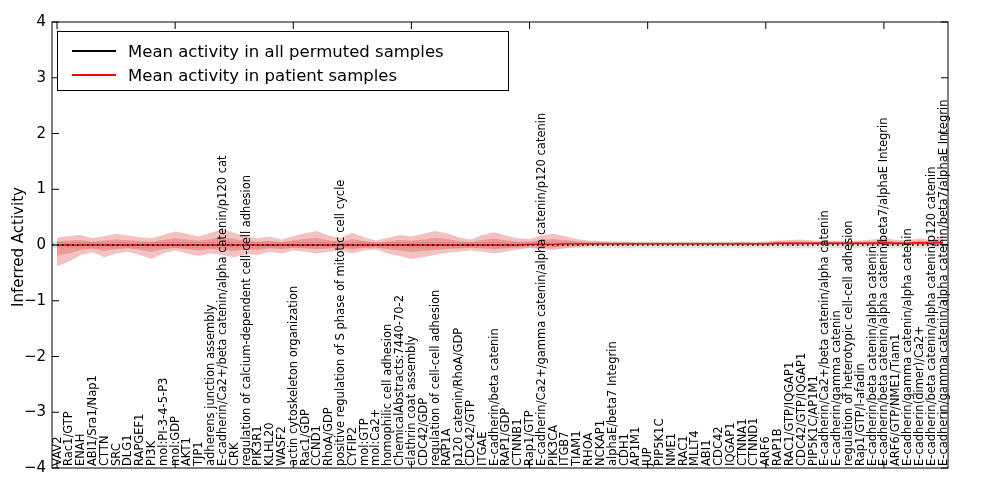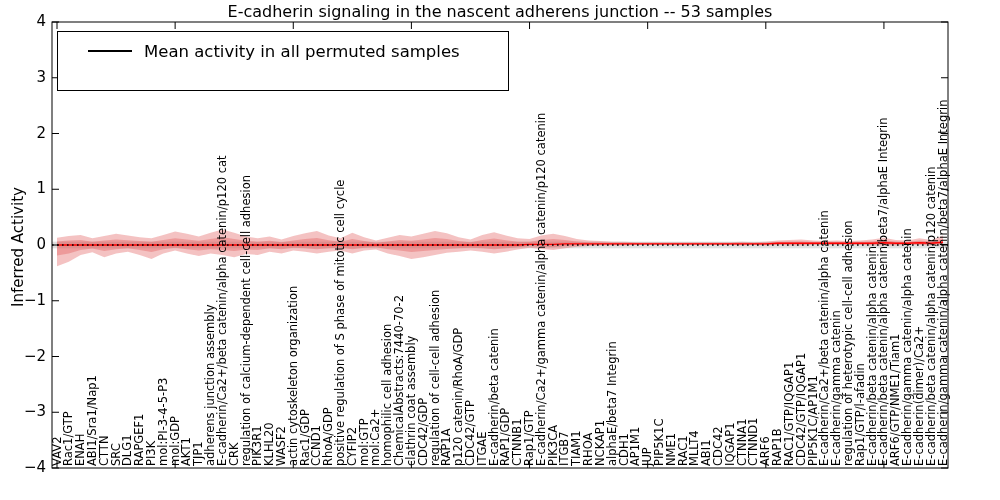--- a/index.html
+++ b/index.html
@@ -10,30 +10,29 @@
   #ylabel{position:absolute;left:-52px;top:238px;width:140px;text-align:center;
           font-size:15px;color:#000;transform:rotate(-90deg);}
   #xlabel{position:absolute;left:0;top:478px;width:1000px;text-align:center;
           font-size:15px;color:#000;}
   #plot-svg{position:absolute;left:0;top:0;}
   .ytick-label{position:absolute;width:40px;text-align:right;font-size:15px;color:#000;line-height:15px;}
   .xtick-label{position:absolute;white-space:nowrap;font-size:11.5px;color:#000;
                transform:rotate(-90deg);transform-origin:0 0;line-height:11px;}
   #legend{position:absolute;left:57px;top:31px;width:450px;height:58px;
           border:1px solid #000;background:#ffffff;}
-  .legend-row{position:absolute;left:16px;height:24px;display:flex;align-items:center;}
+  .legend-row{position:absolute;left:0;height:24px;display:flex;align-items:center;}
   .legend-row .swatch{display:inline-block;width:44px;height:0;border-top-width:2px;
           border-top-style:solid;margin-left:14px;margin-right:12px;}
   .legend-row .ltext{font-size:16.5px;color:#000;}
 </style>
 </head>
 <body>
 
 <div id="figure">
-  <div id="title">E-cadherin signaling in the nascent adherens junction -- 53 samples</div>
   <div id="ylabel">Inferred Activity</div>
 
   <svg id="plot-svg" width="1000" height="500" viewBox="0 0 1000 500">
       <rect x="52" y="241.65500000000003" width="896" height="6.689999999999969" fill="#bbbbbb" opacity="0.45"></rect>
       <path d="M57.0 237.8 L68.8 236.1 L80.6 235.0 L92.4 238.3 L104.3 236.1 L116.1 233.8 L127.9 235.5 L139.7 237.2 L151.5 238.3 L163.3 235.0 L175.1 231.6 L186.9 233.8 L198.8 236.6 L210.6 232.7 L222.4 229.4 L234.2 232.7 L246.0 236.6 L257.8 238.3 L269.6 236.6 L281.5 239.4 L293.3 236.1 L305.1 233.3 L316.9 231.1 L328.7 235.5 L340.5 238.3 L352.3 232.7 L364.1 237.2 L376.0 240.5 L387.8 237.8 L399.6 235.0 L411.4 236.6 L423.2 233.8 L435.0 231.1 L446.8 233.3 L458.7 237.2 L470.5 239.4 L482.3 235.0 L494.1 232.2 L505.9 235.5 L517.7 238.3 L529.5 238.9 L541.3 235.5 L553.2 233.8 L565.0 236.1 L576.8 238.9 L588.6 240.5 L600.4 241.1 L612.2 241.7 L624.0 241.7 L635.9 242.2 L647.7 242.2 L659.5 242.2 L671.3 242.2 L683.1 242.2 L694.9 242.2 L706.7 242.2 L718.5 242.2 L730.4 242.2 L742.2 241.7 L754.0 242.2 L765.8 241.7 L777.6 240.5 L789.4 240.0 L801.2 239.4 L813.1 240.5 L824.9 241.1 L836.7 240.5 L848.5 241.1 L860.3 240.5 L872.1 239.4 L883.9 237.8 L895.7 240.0 L907.6 240.5 L919.4 238.3 L931.2 240.0 L943.0 235.5 L943.0 245.0 L931.2 245.6 L919.4 245.0 L907.6 245.0 L895.7 245.6 L883.9 245.6 L872.1 245.6 L860.3 245.0 L848.5 245.0 L836.7 245.0 L824.9 245.0 L813.1 245.0 L801.2 245.6 L789.4 245.6 L777.6 245.0 L765.8 245.6 L754.0 245.0 L742.2 245.6 L730.4 245.0 L718.5 245.0 L706.7 245.0 L694.9 245.0 L683.1 245.0 L671.3 245.0 L659.5 245.0 L647.7 245.0 L635.9 245.0 L624.0 245.6 L612.2 245.6 L600.4 245.6 L588.6 246.1 L576.8 246.7 L565.0 248.3 L553.2 250.0 L541.3 248.9 L529.5 247.8 L517.7 249.5 L505.9 251.7 L494.1 253.4 L482.3 251.7 L470.5 250.6 L458.7 251.7 L446.8 252.8 L435.0 255.0 L423.2 257.3 L411.4 258.9 L399.6 256.1 L387.8 253.4 L376.0 249.5 L364.1 250.6 L352.3 253.4 L340.5 250.6 L328.7 251.7 L316.9 253.4 L305.1 251.7 L293.3 250.6 L281.5 253.4 L269.6 251.7 L257.8 255.0 L246.0 253.9 L234.2 257.3 L222.4 255.0 L210.6 253.4 L198.8 256.1 L186.9 253.4 L175.1 250.6 L163.3 253.4 L151.5 258.9 L139.7 255.0 L127.9 251.7 L116.1 253.4 L104.3 257.3 L92.4 252.2 L80.6 255.0 L68.8 261.7 L57.0 266.2 Z" fill="#e05050" opacity="0.35" stroke="none"></path>
       <path d="M57.0 241.4 L68.8 240.5 L80.6 240.0 L92.4 241.7 L104.3 240.5 L116.1 239.4 L127.9 240.3 L139.7 241.1 L151.5 241.7 L163.3 240.0 L175.1 238.3 L186.9 239.4 L198.8 240.8 L210.6 238.9 L222.4 237.2 L234.2 238.9 L246.0 240.8 L257.8 241.7 L269.6 240.8 L281.5 242.2 L293.3 240.5 L305.1 239.1 L316.9 238.0 L328.7 240.3 L340.5 241.7 L352.3 238.9 L364.1 241.1 L376.0 242.8 L387.8 241.4 L399.6 240.0 L411.4 240.8 L423.2 239.4 L435.0 238.0 L446.8 239.1 L458.7 241.1 L470.5 242.2 L482.3 240.0 L494.1 238.6 L505.9 240.3 L517.7 241.7 L529.5 241.7 L541.3 240.0 L553.2 239.1 L565.0 240.0 L576.8 241.4 L588.6 242.2 L600.4 242.5 L612.2 242.8 L624.0 242.8 L635.9 243.0 L647.7 243.0 L659.5 243.0 L671.3 243.0 L683.1 243.0 L694.9 243.0 L706.7 243.0 L718.5 243.0 L730.4 243.0 L742.2 242.8 L754.0 243.0 L765.8 242.8 L777.6 241.9 L789.4 241.7 L801.2 241.4 L813.1 241.9 L824.9 242.2 L836.7 241.9 L848.5 242.2 L860.3 241.9 L872.1 241.4 L883.9 240.3 L895.7 241.7 L907.6 241.9 L919.4 240.5 L931.2 241.7 L943.0 238.9 L943.0 243.6 L931.2 244.4 L919.4 243.9 L907.6 244.2 L895.7 244.4 L883.9 244.2 L872.1 244.4 L860.3 244.2 L848.5 244.2 L836.7 244.2 L824.9 244.2 L813.1 244.2 L801.2 244.4 L789.4 244.4 L777.6 244.2 L765.8 244.7 L754.0 244.4 L742.2 244.7 L730.4 244.4 L718.5 244.4 L706.7 244.4 L694.9 244.4 L683.1 244.4 L671.3 244.4 L659.5 244.4 L647.7 244.4 L635.9 244.4 L624.0 244.7 L612.2 244.7 L600.4 244.7 L588.6 245.0 L576.8 245.3 L565.0 246.1 L553.2 247.2 L541.3 246.7 L529.5 246.1 L517.7 247.2 L505.9 248.3 L494.1 249.2 L482.3 248.3 L470.5 247.8 L458.7 248.3 L446.8 248.9 L435.0 250.0 L423.2 251.1 L411.4 252.0 L399.6 250.6 L387.8 249.2 L376.0 247.2 L364.1 247.8 L352.3 249.2 L340.5 247.8 L328.7 248.3 L316.9 249.2 L305.1 248.3 L293.3 247.8 L281.5 249.2 L269.6 248.3 L257.8 250.0 L246.0 249.5 L234.2 251.1 L222.4 250.0 L210.6 249.2 L198.8 250.6 L186.9 249.2 L175.1 247.8 L163.3 249.2 L151.5 252.0 L139.7 250.0 L127.9 248.3 L116.1 249.2 L104.3 251.1 L92.4 248.6 L80.6 250.0 L68.8 253.4 L57.0 255.6 Z" fill="#e05050" opacity="0.35" stroke="none"></path>
       <path d="M57.0 245.0 L68.8 245.0 L80.6 245.0 L92.4 245.0 L104.3 245.0 L116.1 245.0 L127.9 245.0 L139.7 245.0 L151.5 245.0 L163.3 245.0 L175.1 245.0 L186.9 245.0 L198.8 245.0 L210.6 245.0 L222.4 245.0 L234.2 245.0 L246.0 245.0 L257.8 245.0 L269.6 245.0 L281.5 245.0 L293.3 245.0 L305.1 245.0 L316.9 245.0 L328.7 245.0 L340.5 245.0 L352.3 245.0 L364.1 245.0 L376.0 245.0 L387.8 245.0 L399.6 245.0 L411.4 245.0 L423.2 245.0 L435.0 245.0 L446.8 245.0 L458.7 245.0 L470.5 245.0 L482.3 245.0 L494.1 245.0 L505.9 245.0 L517.7 245.0 L529.5 244.4 L541.3 244.4 L553.2 244.4 L565.0 243.9 L576.8 243.9 L588.6 243.9 L600.4 243.9 L612.2 243.9 L624.0 243.9 L635.9 243.9 L647.7 243.9 L659.5 243.9 L671.3 243.9 L683.1 243.9 L694.9 243.9 L706.7 243.9 L718.5 243.9 L730.4 243.9 L742.2 243.9 L754.0 243.9 L765.8 243.9 L777.6 243.3 L789.4 243.3 L801.2 243.3 L813.1 243.3 L824.9 243.3 L836.7 243.3 L848.5 243.3 L860.3 243.3 L872.1 243.3 L883.9 242.8 L895.7 243.3 L907.6 243.3 L919.4 242.8 L931.2 243.3 L943.0 242.2" fill="none" stroke="#ff0000" stroke-width="1.4"></path>
       <line x1="52" x2="948" y1="245" y2="245" stroke="#000000" stroke-width="1.6" stroke-dasharray="1.6,3.4"></line>
       <rect x="52" y="22" width="896" height="446" fill="none" stroke="#000" stroke-width="1"></rect>
       <line x1="52" x2="59" y1="468" y2="468" stroke="#000" stroke-width="1"></line>
@@ -160,14 +159,18 @@
       <div class="ytick-label" style="left: 6px; top: 125.5px;">2</div>
       <div class="ytick-label" style="left: 6px; top: 69.75px;">3</div>
       <div class="ytick-label" style="left: 6px; top: 14px;">4</div>
     </div>
 
   <div id="legend">
     <div class="legend-row" style="top:7px;">
       <span class="swatch" style="border-top-color: rgb(0, 0, 0);"></span>
       <span class="ltext">Mean activity in all permuted samples</span>
     </div>
+    <div class="legend-row" style="top:31px;">
+      <span class="swatch" style="border-top-color: rgb(255, 0, 0);"></span>
+      <span class="ltext">Mean activity in patient samples</span>
+    </div>
   </div>
 </div>
 
 </body></html>

